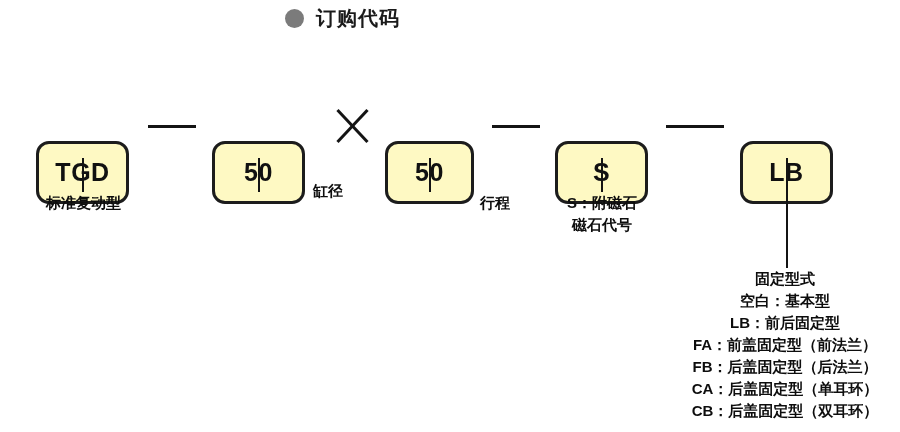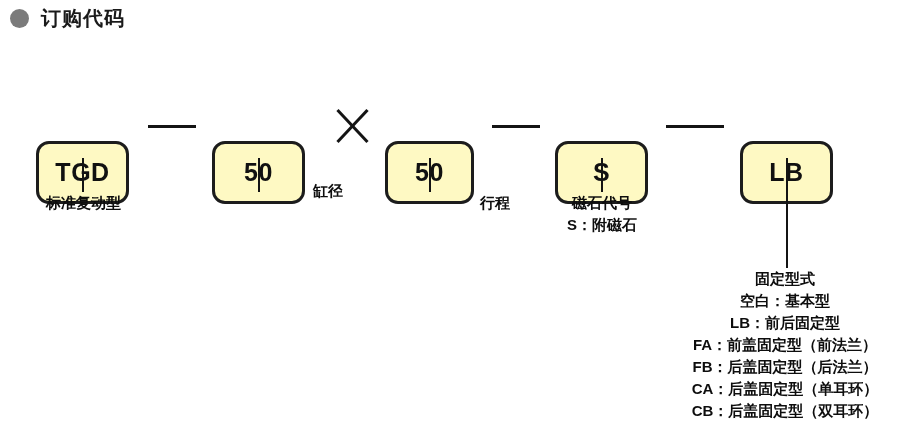--- a/index.html
+++ b/index.html
@@ -18,20 +18,21 @@
 
   
   #title-row {
     position: absolute;
     left: 0px;
     top: 0px;
     width: 400px;
     height: 36px;
     display: flex;
     align-items: center;
+    justify-content: flex-end;
   }
   #title-bullet {
     width: 19px;
     height: 19px;
     border-radius: 50%;
     background: #7b7b7b;
     margin-left: 10px;
     flex: 0 0 auto;
   }
   #title-text {
@@ -166,22 +167,22 @@
 
 <div class="caption" id="caption-bore">
   <span class="line">缸径</span>
 </div>
 
 <div class="caption" id="caption-stroke">
   <span class="line">行程</span>
 </div>
 
 <div class="caption" id="caption-magnet">
+  <span class="line">S：附磁石</span>
   <span class="line">磁石代号</span>
-  <span class="line">S：附磁石</span>
 </div>
 
 <div class="caption" id="caption-mount">
   <span class="line">固定型式</span>
   <span class="line">空白：基本型</span>
   <span class="line">LB：前后固定型</span>
   <span class="line">FA：前盖固定型（前法兰）</span>
   <span class="line">FB：后盖固定型（后法兰）</span>
   <span class="line">CA：后盖固定型（单耳环）</span>
   <span class="line">CB：后盖固定型（双耳环）</span>

